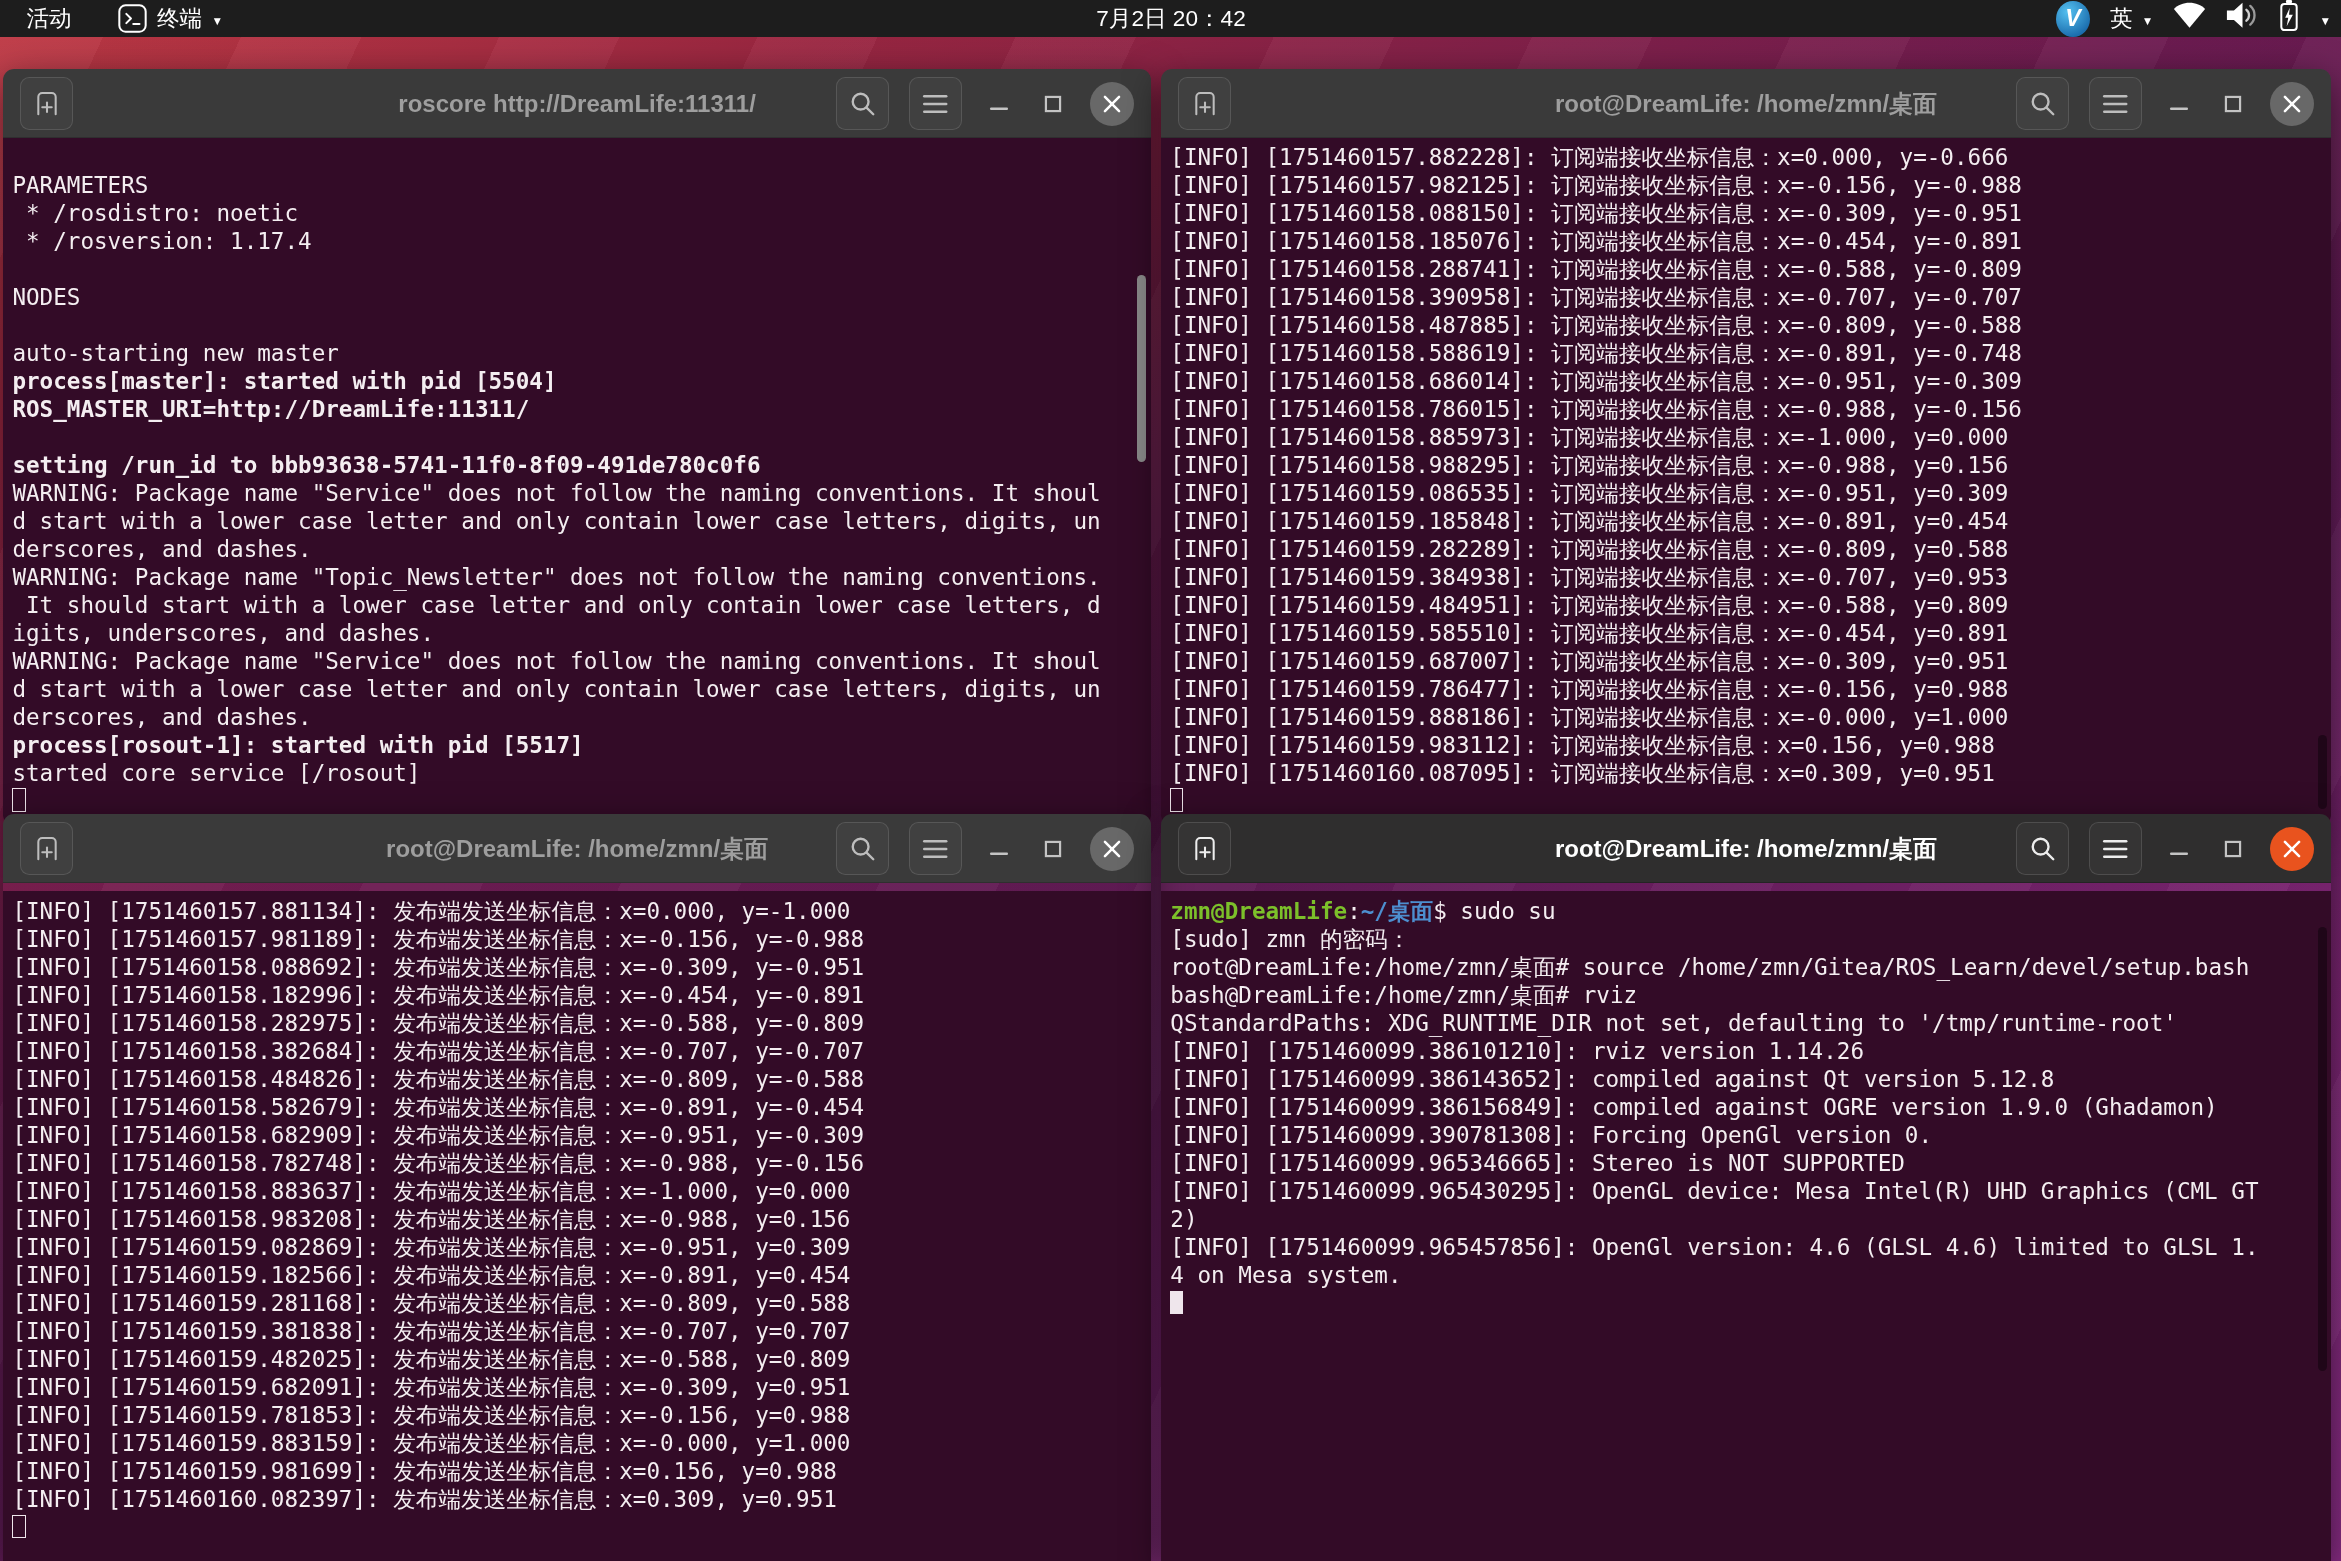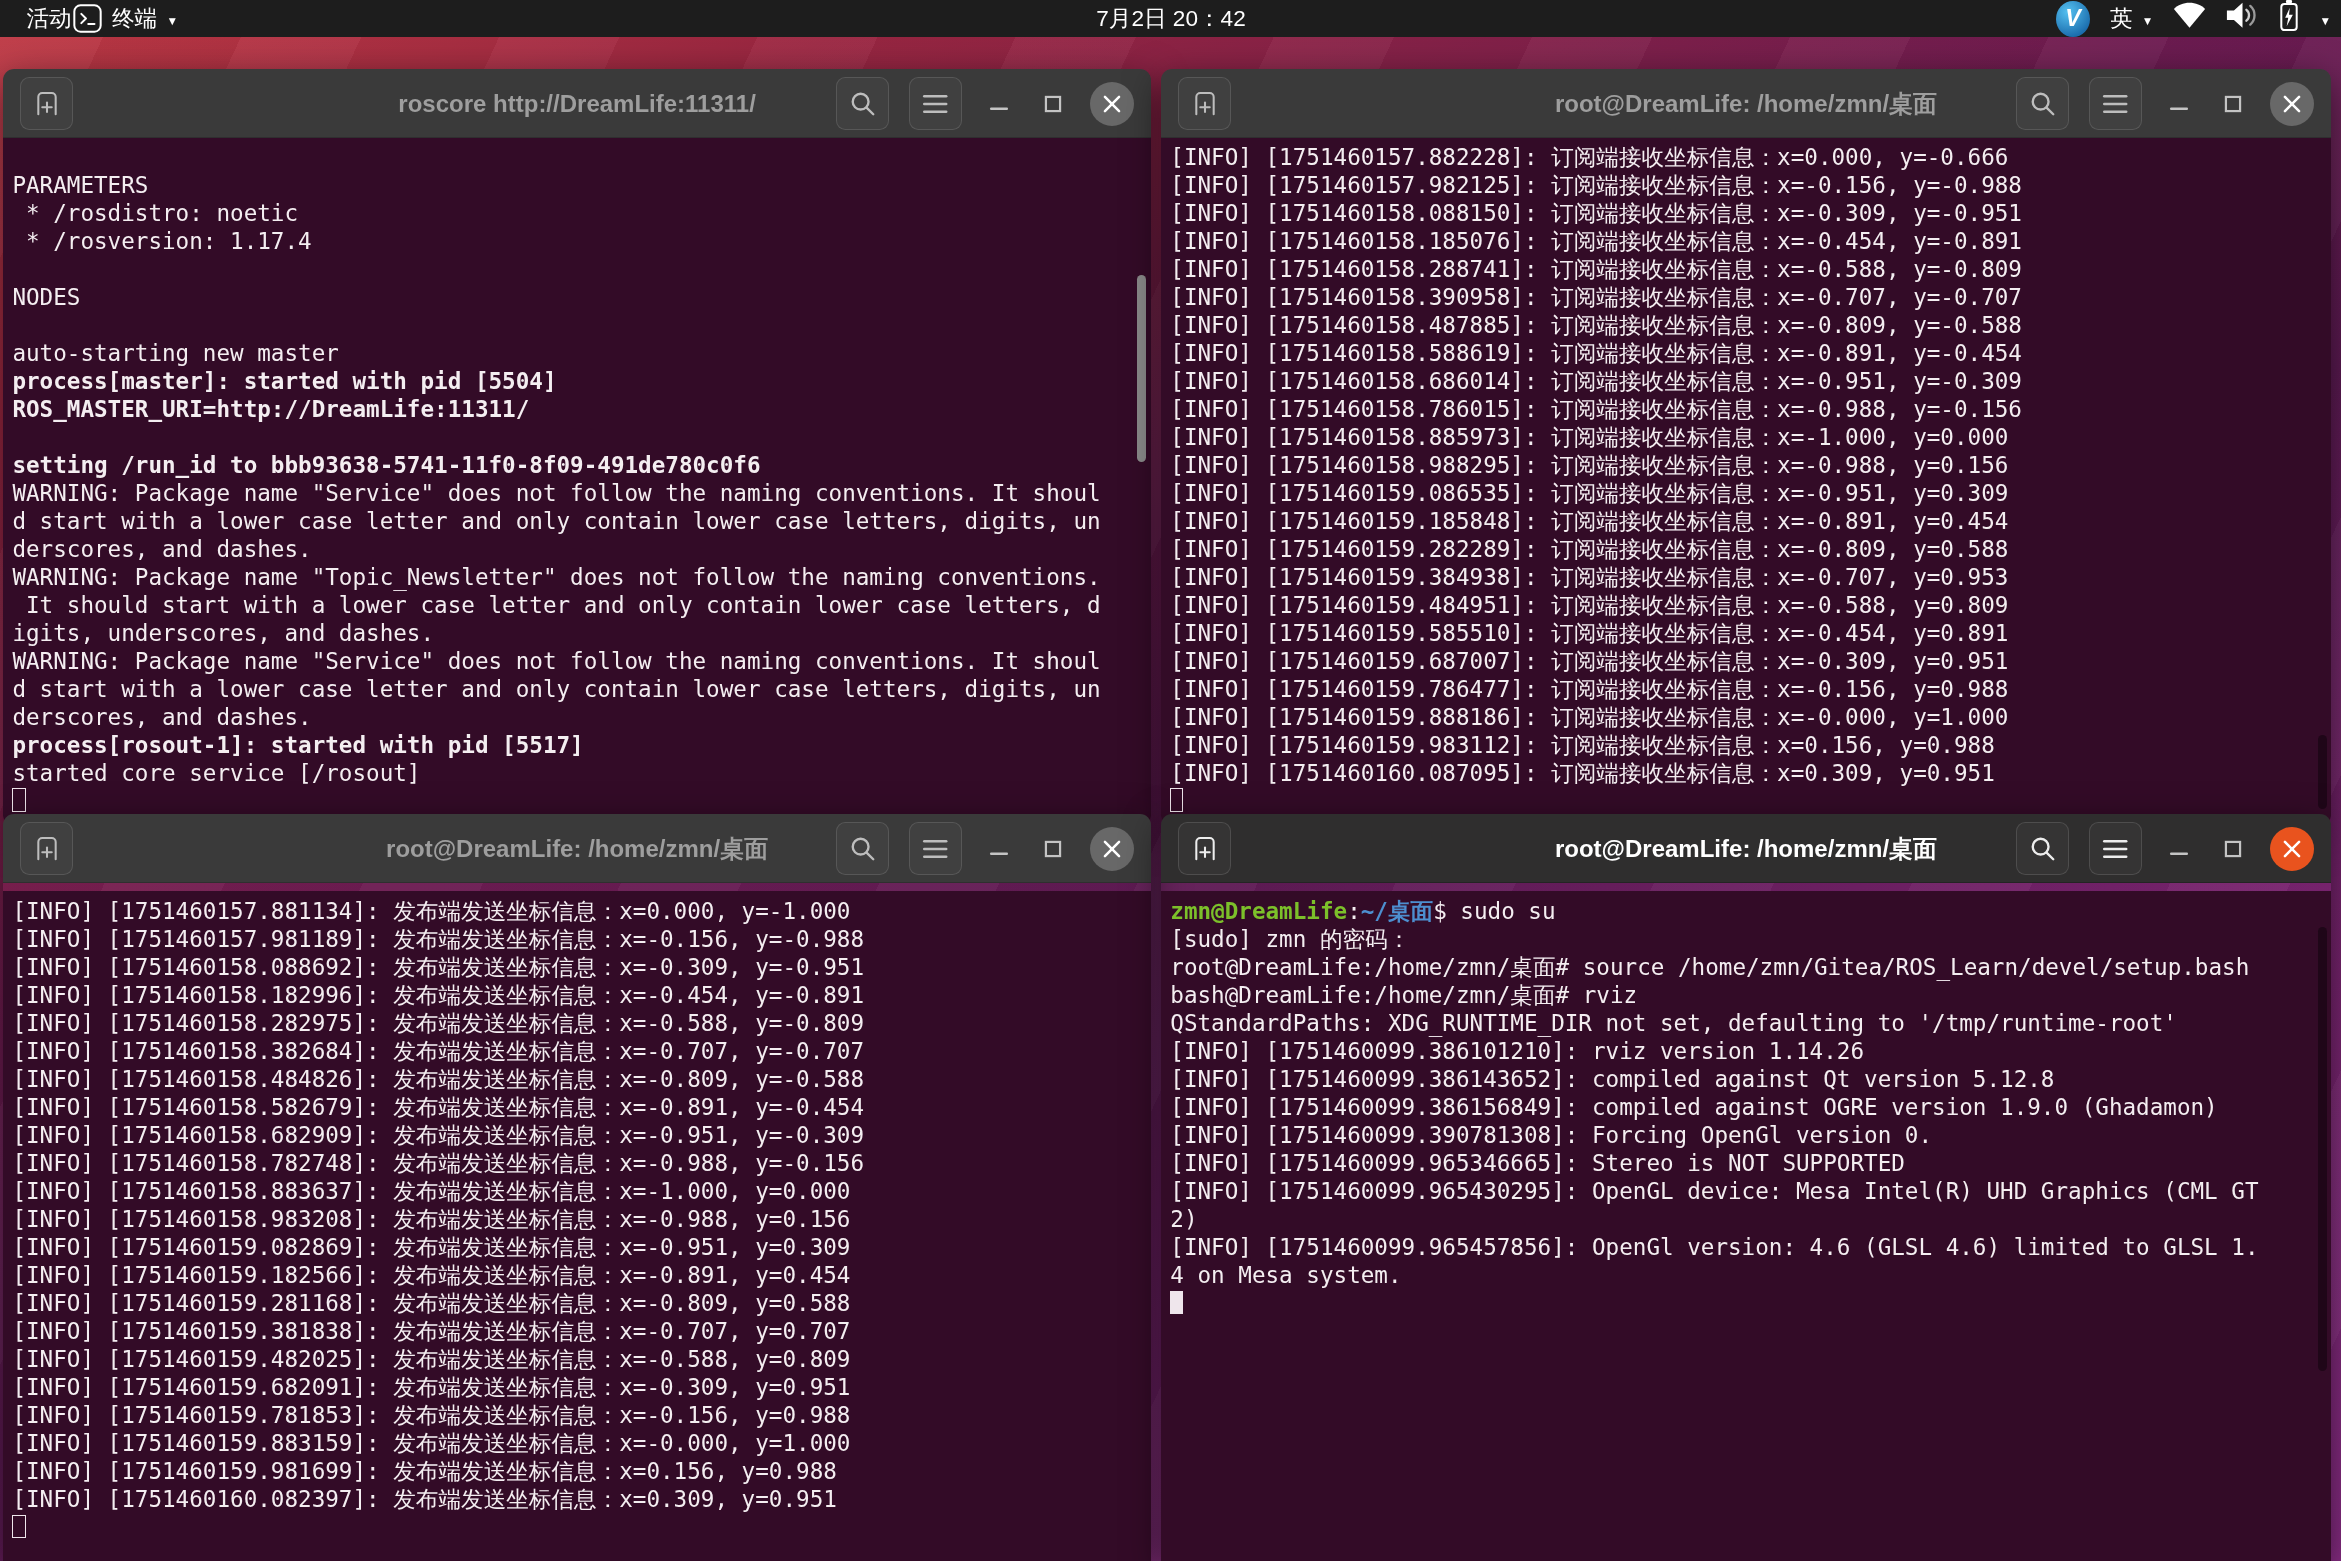--- a/index.html
+++ b/index.html
@@ -11,21 +11,21 @@
   body::before{
     content:"";position:absolute;inset:0;
     background:repeating-linear-gradient(115deg,rgba(255,255,255,0.035) 0 109px,rgba(0,0,0,0.03) 109px 234px);
     pointer-events:none;
   }
   
   .topbar{
     position:absolute;left:0;top:0;width:2342px;height:37px;background:#1d1d1d;
     display:flex;align-items:center;color:#fff;font-size:22.6px;z-index:50;
   }
-  .tb-left{display:flex;padding-left:26.5px;}
+  .tb-left{display:flex;gap:45px;padding-left:26.5px;}
   .tb-item{display:flex;align-items:center;gap:9.3px;height:37px;cursor:default;}
   .tb-clock{position:absolute;left:50%;transform:translateX(-50%);top:0;height:37px;display:flex;align-items:center;font-size:22.6px;}
   .tb-right{position:absolute;right:11px;top:0;height:37px;display:flex;align-items:center;gap:20px;}
   .caret{font-size:11.7px;line-height:1;transform:translateY(1.6px);color:#fff;}
   .appicon svg{display:block;}
   .vlogo{
     width:34px;height:36px;border-radius:50%;display:flex;align-items:center;justify-content:center;
     background:radial-gradient(circle at 35% 30%,#55c1f1,#1b6dad 75%);
     color:#fff;font-weight:bold;font-style:italic;font-size:23.4px;
   }
@@ -247,21 +247,21 @@
     </div>
   </div>
   <div class="term">
       <div class="tline"><span>[INFO] [1751460157.882228]: 订阅端接收坐标信息：x=0.000, y=-0.666</span></div>
       <div class="tline"><span>[INFO] [1751460157.982125]: 订阅端接收坐标信息：x=-0.156, y=-0.988</span></div>
       <div class="tline"><span>[INFO] [1751460158.088150]: 订阅端接收坐标信息：x=-0.309, y=-0.951</span></div>
       <div class="tline"><span>[INFO] [1751460158.185076]: 订阅端接收坐标信息：x=-0.454, y=-0.891</span></div>
       <div class="tline"><span>[INFO] [1751460158.288741]: 订阅端接收坐标信息：x=-0.588, y=-0.809</span></div>
       <div class="tline"><span>[INFO] [1751460158.390958]: 订阅端接收坐标信息：x=-0.707, y=-0.707</span></div>
       <div class="tline"><span>[INFO] [1751460158.487885]: 订阅端接收坐标信息：x=-0.809, y=-0.588</span></div>
-      <div class="tline"><span>[INFO] [1751460158.588619]: 订阅端接收坐标信息：x=-0.891, y=-0.454</span></div>
+      <div class="tline"><span>[INFO] [1751460158.588619]: 订阅端接收坐标信息：x=-0.891, y=-0.748</span></div>
       <div class="tline"><span>[INFO] [1751460158.686014]: 订阅端接收坐标信息：x=-0.951, y=-0.309</span></div>
       <div class="tline"><span>[INFO] [1751460158.786015]: 订阅端接收坐标信息：x=-0.988, y=-0.156</span></div>
       <div class="tline"><span>[INFO] [1751460158.885973]: 订阅端接收坐标信息：x=-1.000, y=0.000</span></div>
       <div class="tline"><span>[INFO] [1751460158.988295]: 订阅端接收坐标信息：x=-0.988, y=0.156</span></div>
       <div class="tline"><span>[INFO] [1751460159.086535]: 订阅端接收坐标信息：x=-0.951, y=0.309</span></div>
       <div class="tline"><span>[INFO] [1751460159.185848]: 订阅端接收坐标信息：x=-0.891, y=0.454</span></div>
       <div class="tline"><span>[INFO] [1751460159.282289]: 订阅端接收坐标信息：x=-0.809, y=0.588</span></div>
       <div class="tline"><span>[INFO] [1751460159.384938]: 订阅端接收坐标信息：x=-0.707, y=0.953</span></div>
       <div class="tline"><span>[INFO] [1751460159.484951]: 订阅端接收坐标信息：x=-0.588, y=0.809</span></div>
       <div class="tline"><span>[INFO] [1751460159.585510]: 订阅端接收坐标信息：x=-0.454, y=0.891</span></div>

